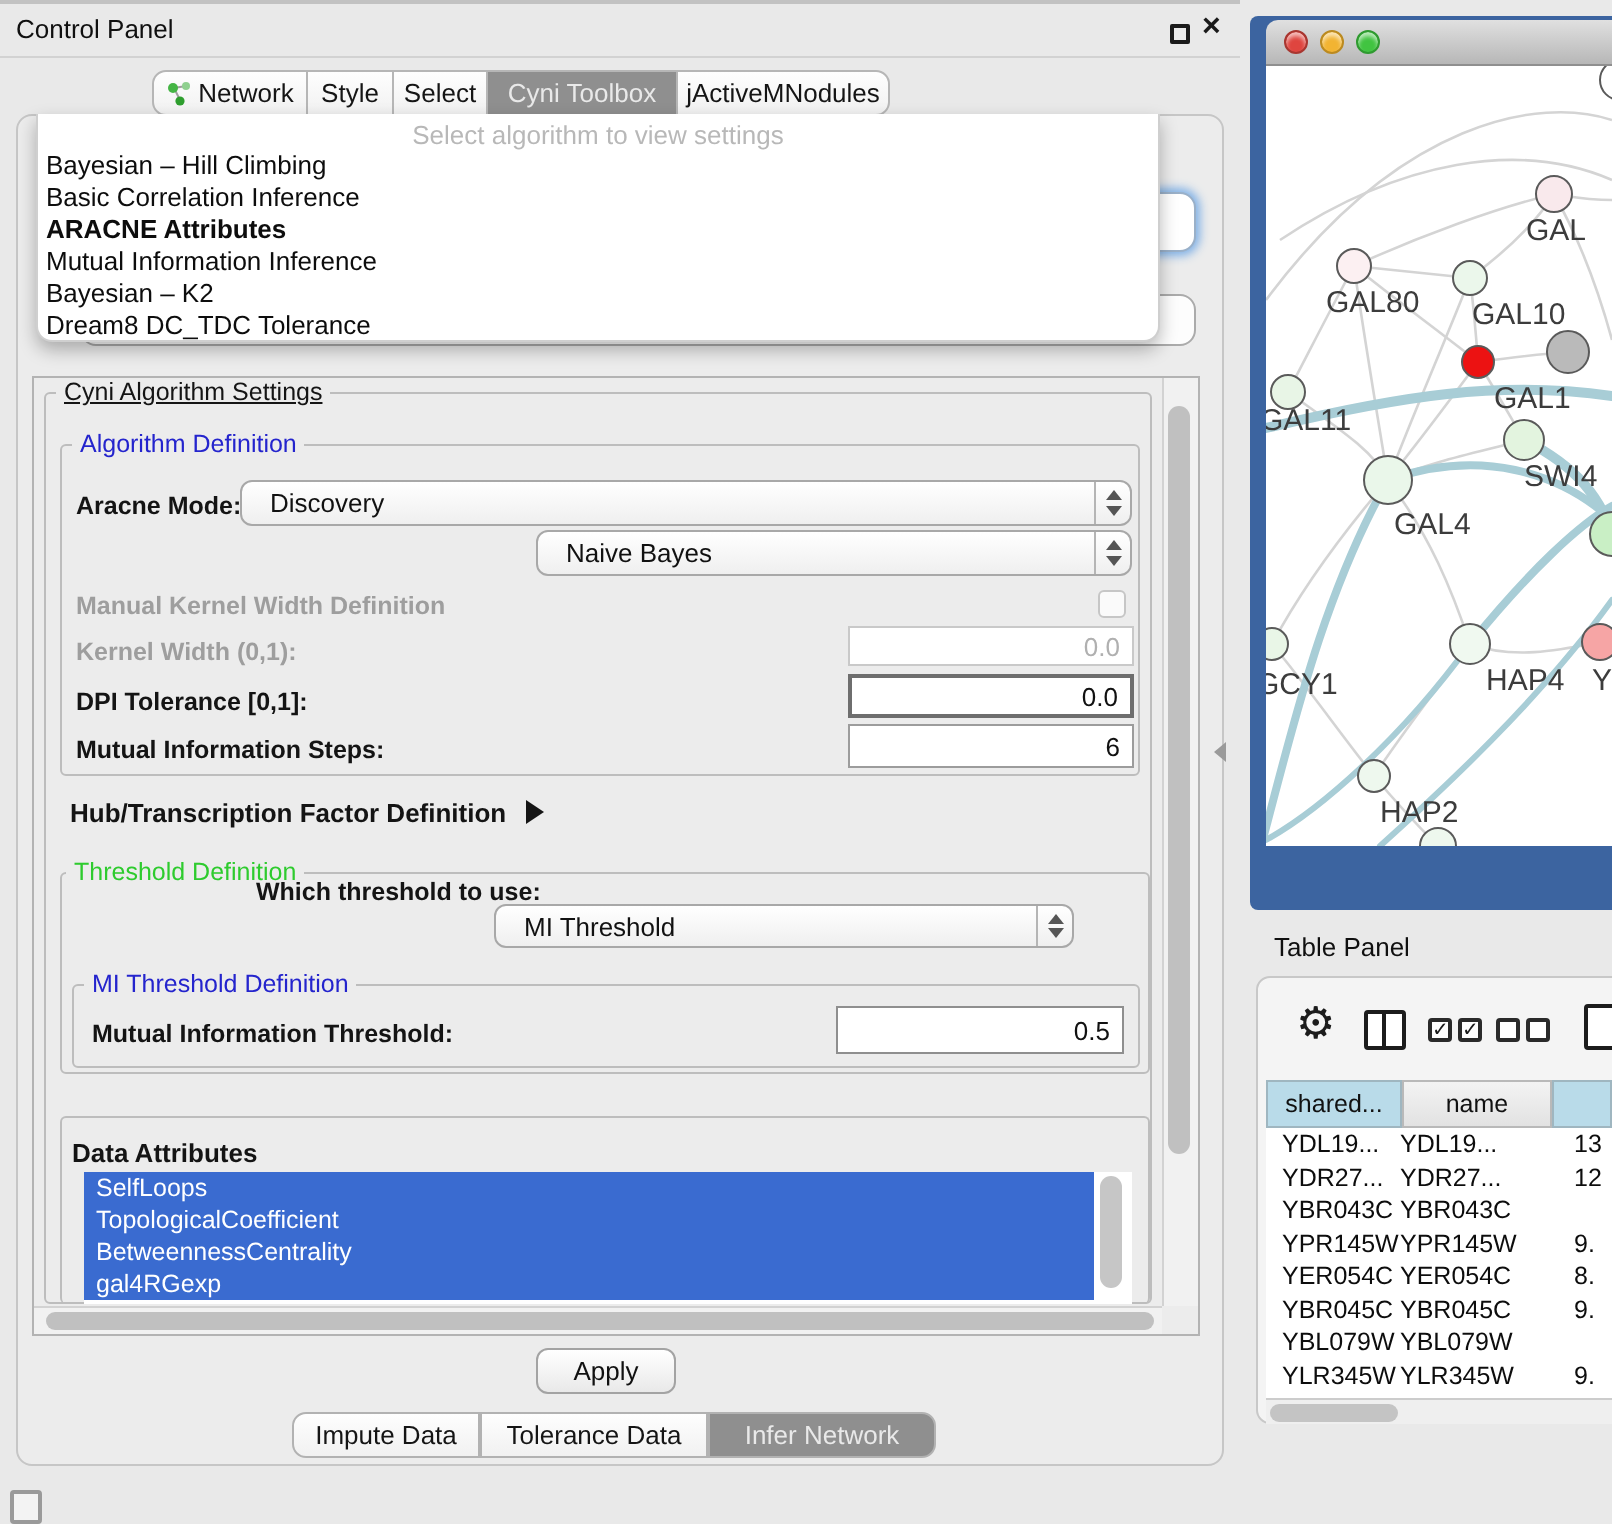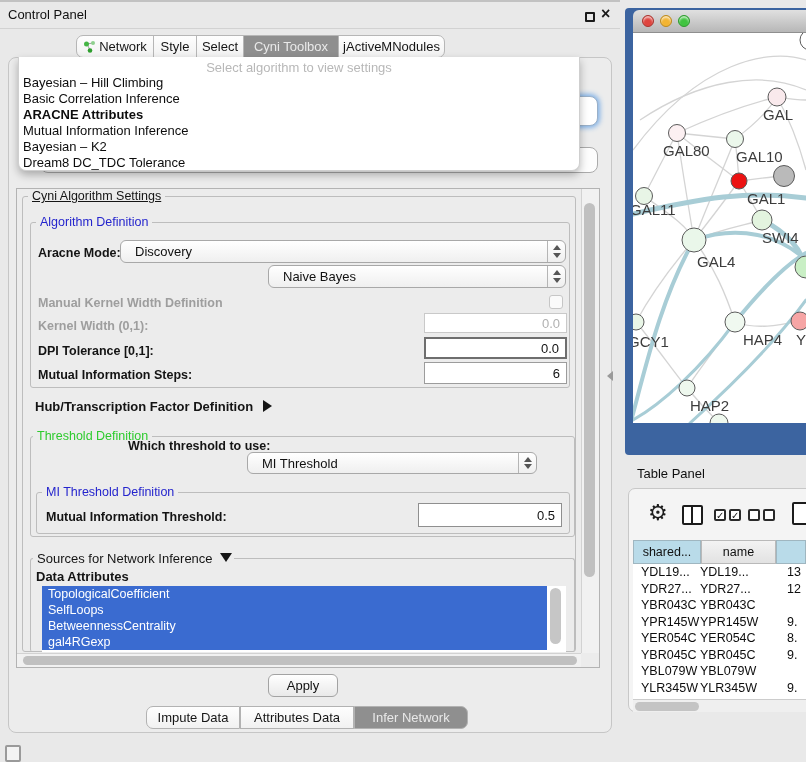--- a/index.html
+++ b/index.html
@@ -241,38 +241,35 @@
       </span>
   </div>
 
   <div class="abs group g-mithr"></div>
   <div class="abs group-label lbl-blue gl-mithr">MI Threshold Definition</div>
 
   <div class="abs field-label" style="left:46px; top:510px;">Mutual Information Threshold:</div>
   <input class="tinput" style="left: 418px; top: 503px; width: 144px; height: 24px; border: 1px solid rgb(143, 143, 143); color: rgb(17, 17, 17);" value="0.5">
 
   <div class="abs group g-sources"></div>
-  <div class="abs group-label lbl-black gl-sources" style="font-size:13px;">
-    <span>Sources for Network Inference</span><span class="tri-down"></span>
-  </div>
   <div class="abs field-label" style="left:36px; top:569px; font-size:13px;">Data Attributes</div>
   <div class="abs attr-list">
     <div id="attr-items">
+        <div class="attr-item">SelfLoops</div>
         <div class="attr-item">TopologicalCoefficient</div>
-        <div class="attr-item">SelfLoops</div>
         <div class="attr-item">BetweennessCentrality</div>
         <div class="attr-item">gal4RGexp</div>
       </div>
     <div class="attr-sb"></div>
   </div>
 
   <div class="abs apply-btn">Apply</div>
 
   <div class="abs btab btab-impute"><span>Impute Data</span></div>
-  <div class="abs btab btab-disc"><span>Attributes Data</span></div>
+  <div class="abs btab btab-disc"><span>Tolerance Data</span></div>
   <div class="abs btab btab-infer sel"><span>Infer Network</span></div>
 
   <div class="abs splitter-arrow"></div>
   <div class="abs mini-square"></div>
 
   <div class="abs net-frame"></div>
   <div class="abs net-titlebar"></div>
   <div class="abs light light-red"></div>
   <div class="abs light light-yellow"></div>
   <div class="abs light light-green"></div>

